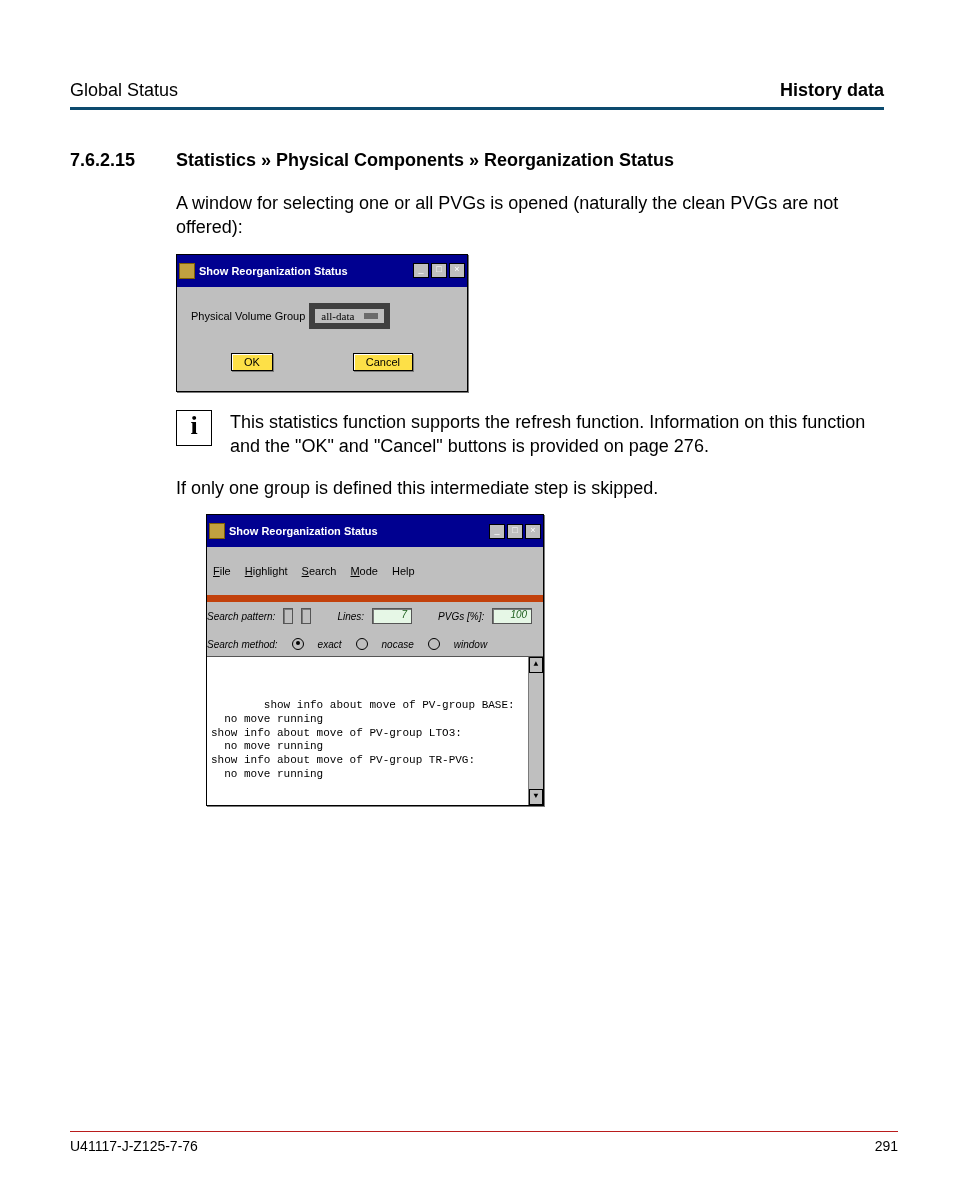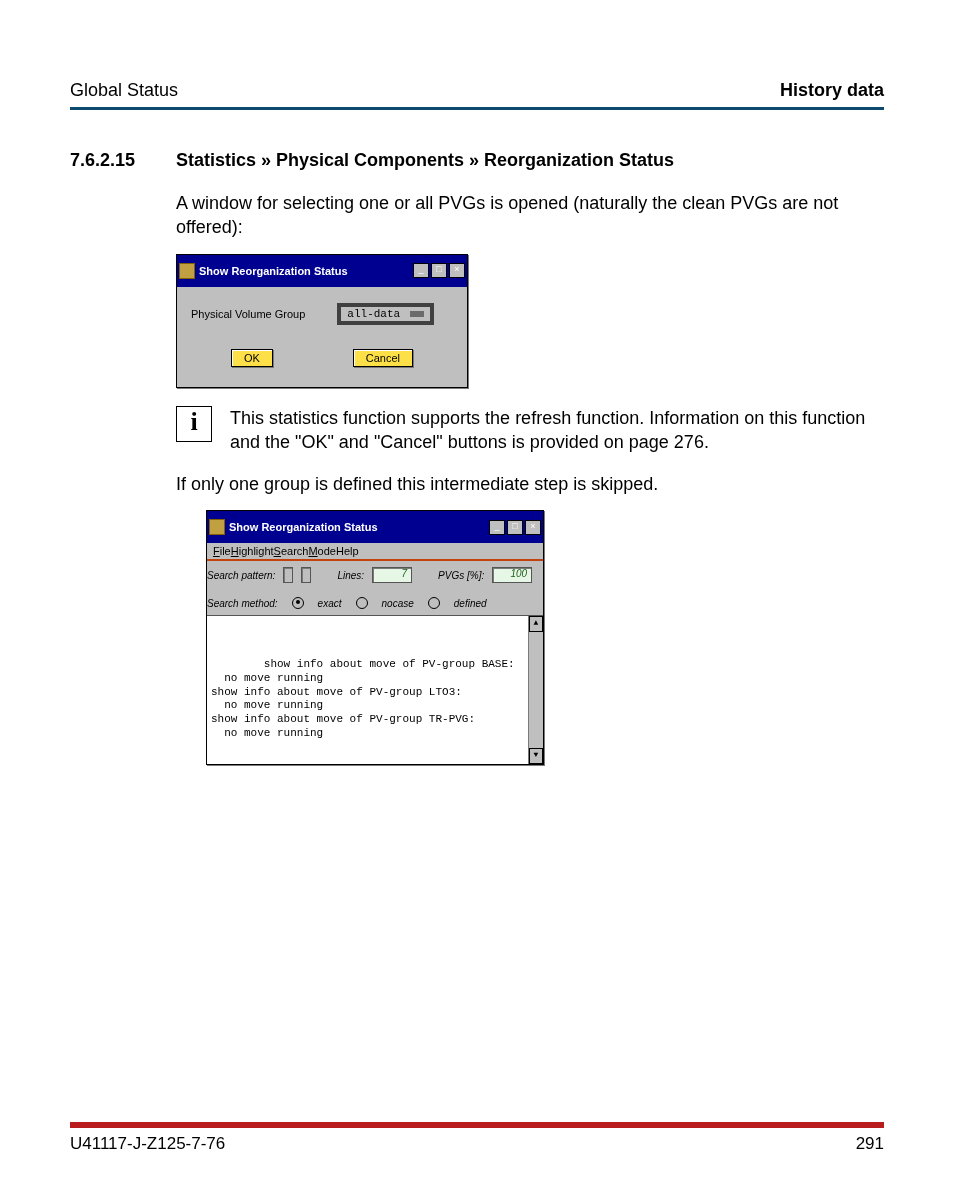--- a/index.html
+++ b/index.html
@@ -72,25 +72,25 @@
     background: #bfbfbf;
     border: 1px solid #000;
     font-size: 9px;
     line-height: 11px;
     text-align: center;
     font-family: Arial;
   }
   .win .client { padding: 16px 14px 10px 14px; }
   .formrow { display: flex; align-items: center; justify-content: flex-start; gap: 4px; margin-bottom: 24px; }
   .dropdown {
-    border: 4px solid #404040; background: #bfbfbf;
+    border: 6px solid #404040; background: #bfbfbf;
     padding: 1px 6px;
-    font-family: Liberation Mono, monospace;
-    font-size: 11px;
-    display: flex; align-items: center; gap: 10px; margin-left: 28px;
+    font-family: Liberation Serif, serif;
+    font-size: 11px;
+    display: flex; align-items: center; gap: 10px;
   }
   .dropdown .chev {
     width: 14px; height: 6px;
     background: #6b6b6b;
   }
   .btnrow { display: flex; justify-content: space-between; padding: 0 40px 10px 40px; }
   .winbtn {
     border: 1px solid #000;
     background: #fde047;
     padding: 2px 12px;
@@ -108,24 +108,24 @@
     font-size: 26px;
     line-height: 30px;
     text-align: center;
     flex: 0 0 34px;
   }
   
   .win2 { width: 336px; margin-left: 30px; }
   .win2 .menubar {
     background: #bfbfbf;
     display: flex;
-    gap: 0;
-    padding: 2px 6px;
-    font-size: 11px;
-    border-bottom: 2px solid #c2410c;
+    gap: 14px;
+    padding: 18px 6px;
+    font-size: 11px;
+    border-bottom: 7px solid #c2410c;
   }
   .win2 .menubar span u { text-decoration: underline; }
   .searchbar {
     padding: 6px 0;
     display: flex;
     flex-wrap: wrap;
     align-items: center;
     gap: 6px 8px;
     font-size: 10px;
     font-style: italic;
@@ -181,25 +181,25 @@
     height: 14px;
     border: 1px solid #000;
     background: #bfbfbf;
     font-size: 8px;
     text-align: center;
     line-height: 12px;
   }
   
   .footer {
     position: absolute;
-    left: 70px; right: 70px; bottom: 50px;
-    border-top: 6px solid #b91c1c;
+    left: 70px; right: 56px; bottom: 50px;
+    border-top: 1px solid #b91c1c;
     padding-top: 6px;
     display: flex; justify-content: space-between;
-    font-size: 17px;
+    font-size: 14px;
   }
 </style>
 </head>
 <body>
 
 <div class="page">
 
   <div class="runhead">
     <span>Global Status</span>
     <span class="right">History data</span>
@@ -274,21 +274,21 @@
         <span>PVGs [%]:</span>
         <span class="numin">100</span>
 
         <div class="radiorow">
           <span>Search method:</span>
           <span class="radio sel"></span>
           <span>exact</span>
           <span class="radio"></span>
           <span>nocase</span>
           <span class="radio"></span>
-          <span>defined</span>
+          <span>window</span>
         </div>
       </div>
       <div class="output">
         <span style="white-space:pre">show info about move of PV-group BASE:
   no move running
 show info about move of PV-group LTO3:
   no move running
 show info about move of PV-group TR-PVG:
   no move running</span>
         <div class="scrollbar">

